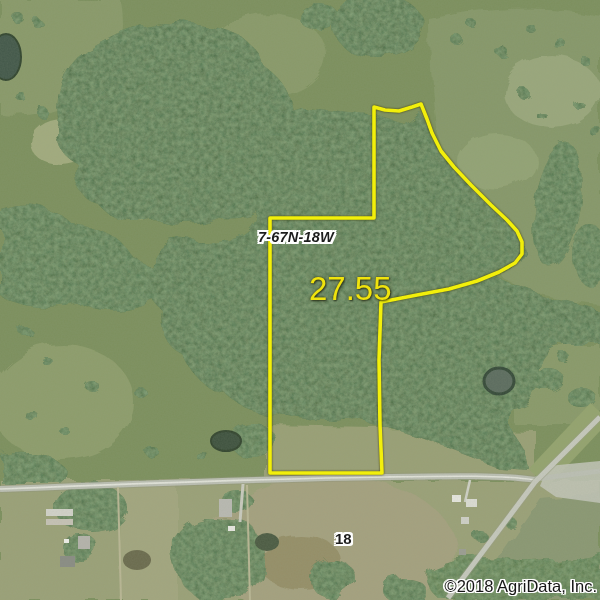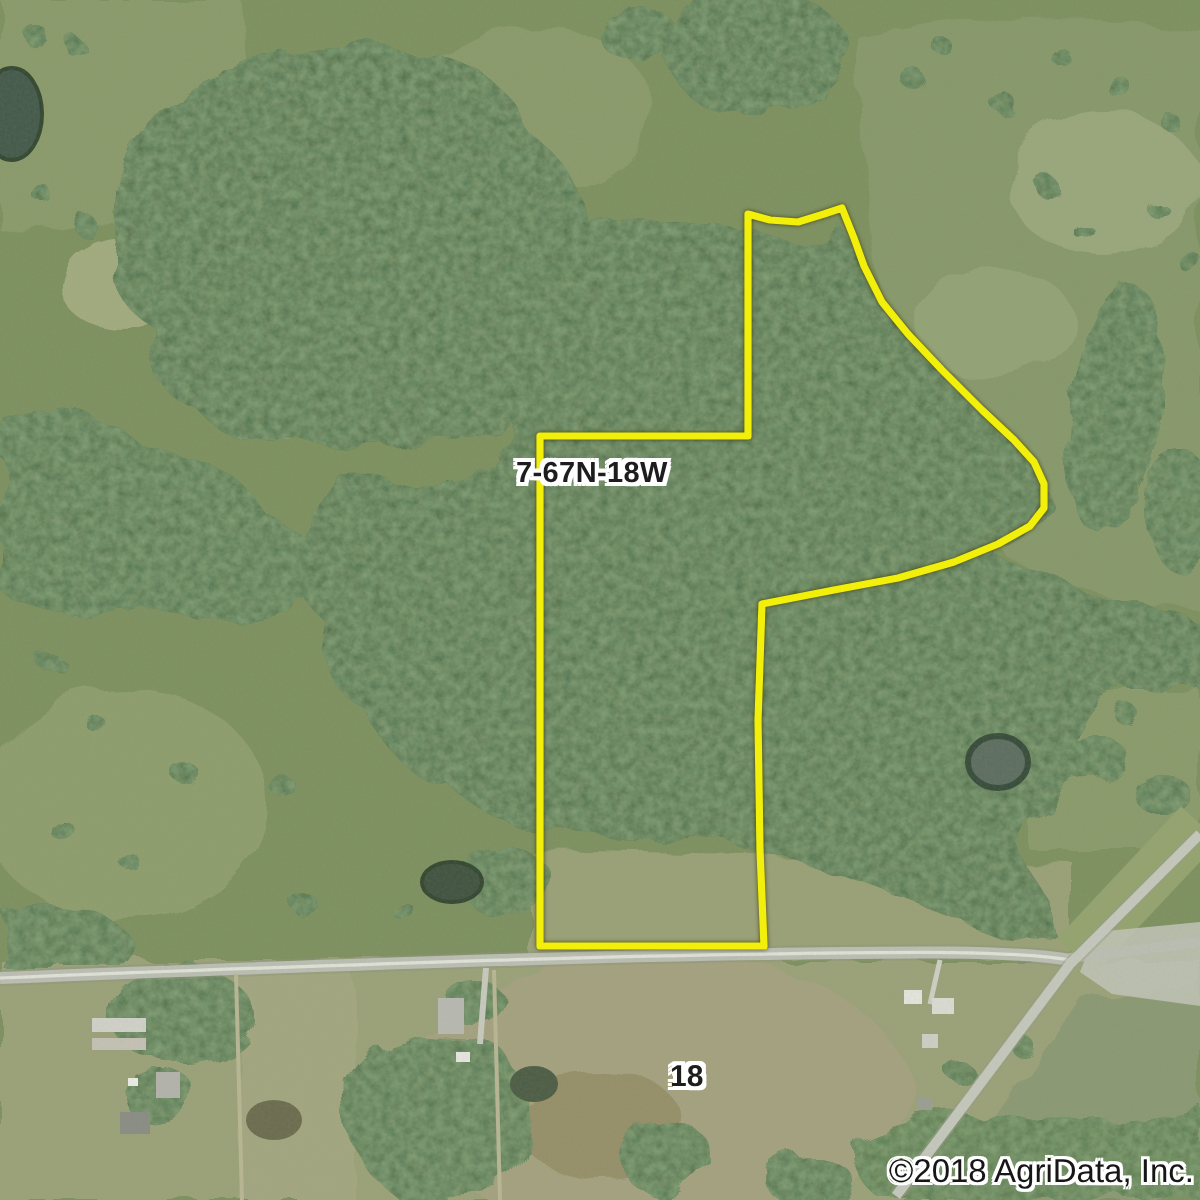--- a/index.html
+++ b/index.html
@@ -10,21 +10,21 @@
   }
   .stage svg{position:absolute;left:0;top:0;}
   .map-label{position:absolute;white-space:nowrap;line-height:1;}
   .halo{
     color:#1d1d1d;font-weight:bold;
     text-shadow:
       -2px -2px 0 #fff, 2px -2px 0 #fff, -2px 2px 0 #fff, 2px 2px 0 #fff,
       -2px 0 0 #fff, 2px 0 0 #fff, 0 -2px 0 #fff, 0 2px 0 #fff,
       -1px -1px 0 #fff, 1px -1px 0 #fff, -1px 1px 0 #fff, 1px 1px 0 #fff;
   }
-  .section-label{left:258px;top:230px;font-size:14.5px;letter-spacing:.2px;}
+  .section-label{left:258px;top:230px;font-size:14.5px;letter-spacing:.2px;font-style:italic;}
   .acreage-label{
     left:309px;top:272px;font-size:33px;font-weight:normal;
     color:#f0e30d;
     text-shadow:0 0 3px rgba(45,45,5,.85), 1px 1px 2px rgba(0,0,0,.55);
   }
   .road-label{left:291px;top:531px;font-size:15px;
     text-shadow:
       -2px -2px 0 #fff, 2px -2px 0 #fff, -2px 2px 0 #fff, 2px 2px 0 #fff,
       -2px 0 0 #fff, 2px 0 0 #fff, 0 -2px 0 #fff, 0 2px 0 #fff;
     padding-left: 44px;
@@ -198,18 +198,19 @@
     <path d="M270,218 L374,218 L374,107
          L385,110 L399,111 L412,107 L421,104
          L427,119 L432,133 L441,151 L454,167 L471,185 L491,205 L507,220 L517,231 L522,242 L522,254
          L515,263 L499,272 L477,281 L449,289 L417,295 L381,302
          L379,360 L380,425 L382,473
          L270,473 Z" fill="none" stroke="#f2ef0b" stroke-width="3.6" stroke-linejoin="round" stroke-linecap="round" style="filter:drop-shadow(0 0 1px rgba(60,55,0,0.9));"></path>
   </svg>
 
   <div class="map-label section-label halo">7-67N-18W</div>
 
+  <div class="map-label acreage-label">27.55</div>
 
   <div class="map-label road-label halo">18</div>
 
   <div class="map-label copyright-label">©2018 AgriData, Inc.</div>
 
 </div>
 
 </body></html>

